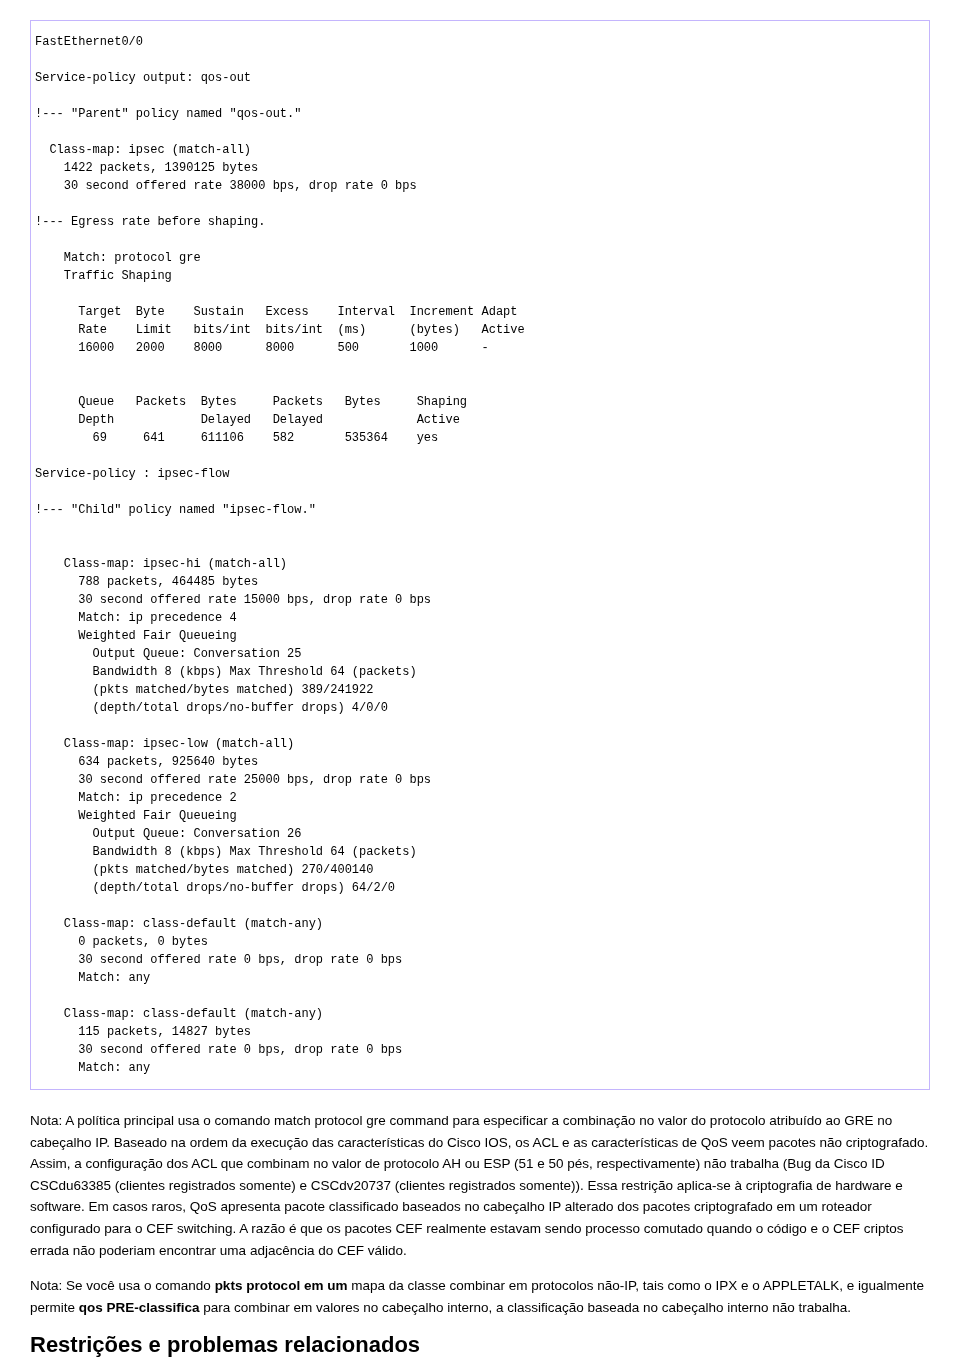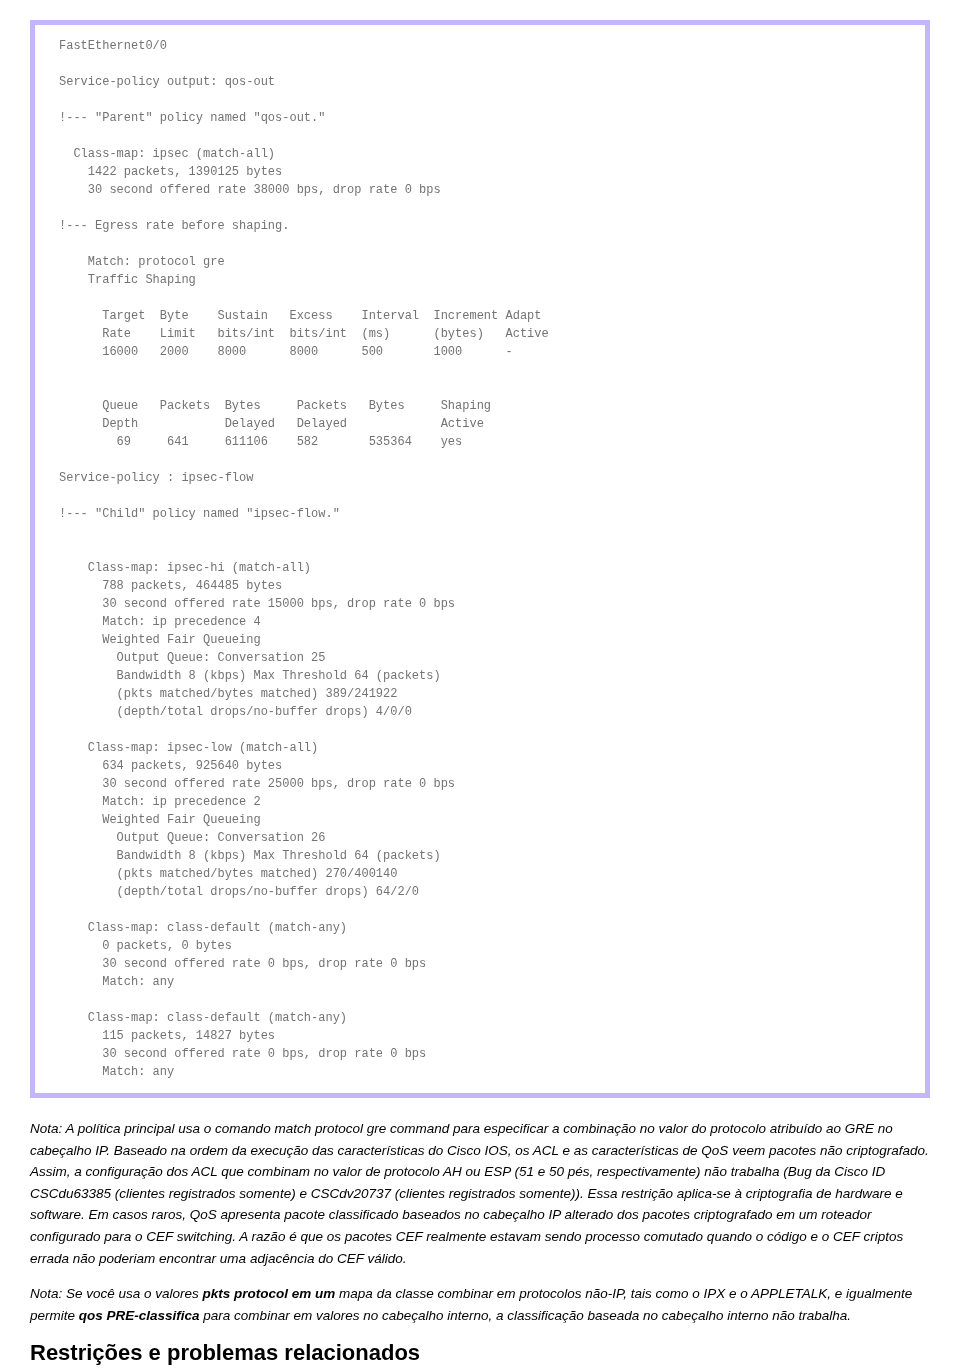--- a/index.html
+++ b/index.html
@@ -6,36 +6,35 @@
     body {
       font-family: Arial, sans-serif;
       font-size: 14px;
       background: #fff;
       color: #000;
       width: 960px;
       padding: 20px 30px;
     }
     .code-block {
       background: #fff;
-      border: 5px solid #c4b5fd;
-      padding: 12px 24px;
+      border: 1px solid #c4b5fd;
+      padding: 12px 4px;
       font-family: 'Courier New', Courier, monospace;
       font-size: 12px;
       line-height: 1.5;
-      color: #737373;
+      color: #000000;
       white-space: pre;
       margin-bottom: 20px;
       overflow-x: auto;
     }
     .note-section {
       margin-bottom: 14px;
       font-size: 13.5px;
       line-height: 1.6;
       color: #000;
-      font-style: italic;
     }
     .note-section p {
       margin-bottom: 10px;
     }
     h2 {
       font-size: 22px;
       font-weight: bold;
       margin: 8px 0 10px 0;
       color: #000;
     }
@@ -104,17 +103,17 @@
       30 second offered rate 0 bps, drop rate 0 bps
       Match: any</pre>
 </div>
 
 <div class="note-section">
   <p>Nota: A política principal usa o comando match protocol gre command para especificar a combinação no valor do protocolo atribuído ao GRE no cabeçalho IP. Baseado na ordem da execução das características do Cisco IOS, os ACL e as características de QoS veem pacotes não criptografado. Assim, a configuração dos ACL que combinam no valor de protocolo AH ou ESP (51 e 50 pés, respectivamente) não trabalha (Bug da Cisco ID CSCdu63385 (clientes registrados somente) e CSCdv20737 (clientes registrados somente)). Essa restrição aplica-se à criptografia de hardware e software. Em casos raros, QoS apresenta pacote classificado baseados no cabeçalho IP alterado dos pacotes criptografado em um roteador configurado para o CEF switching. A razão é que os pacotes CEF realmente estavam sendo processo comutado quando o código e o CEF criptos errada não poderiam encontrar uma adjacência do CEF válido.</p>
 </div>
 
 <div class="note-section">
   <p>
-    <span>Nota: Se você usa o valores </span><strong>pkts protocol em um</strong><span> mapa da classe combinar em protocolos não-IP, tais como o IPX e o APPLETALK, e igualmente permite </span><strong>qos PRE-classifica</strong><span> para combinar em valores no cabeçalho interno, a classificação baseada no cabeçalho interno não trabalha.</span>
+    <span>Nota: Se você usa o comando </span><strong>pkts protocol em um</strong><span> mapa da classe combinar em protocolos não-IP, tais como o IPX e o APPLETALK, e igualmente permite </span><strong>qos PRE-classifica</strong><span> para combinar em valores no cabeçalho interno, a classificação baseada no cabeçalho interno não trabalha.</span>
   </p>
 </div>
 
 <h2>Restrições e problemas relacionados</h2>
 
 </body></html>

